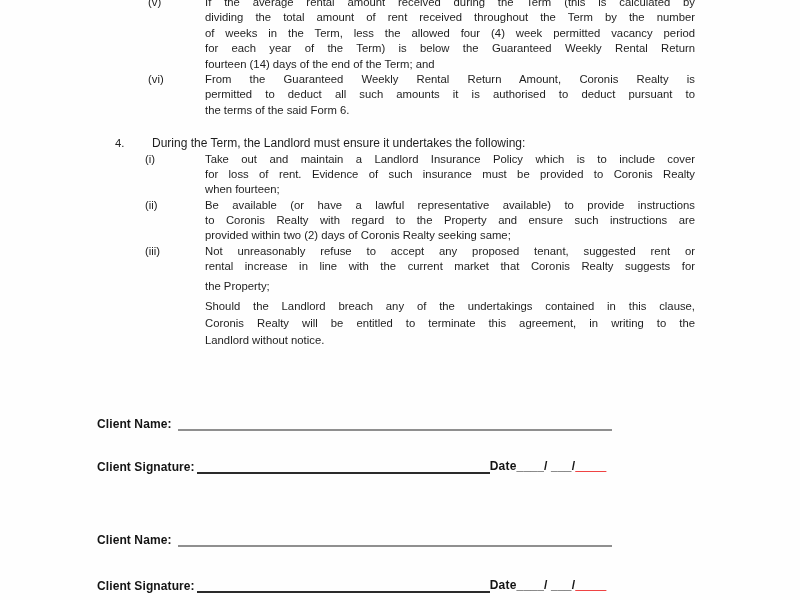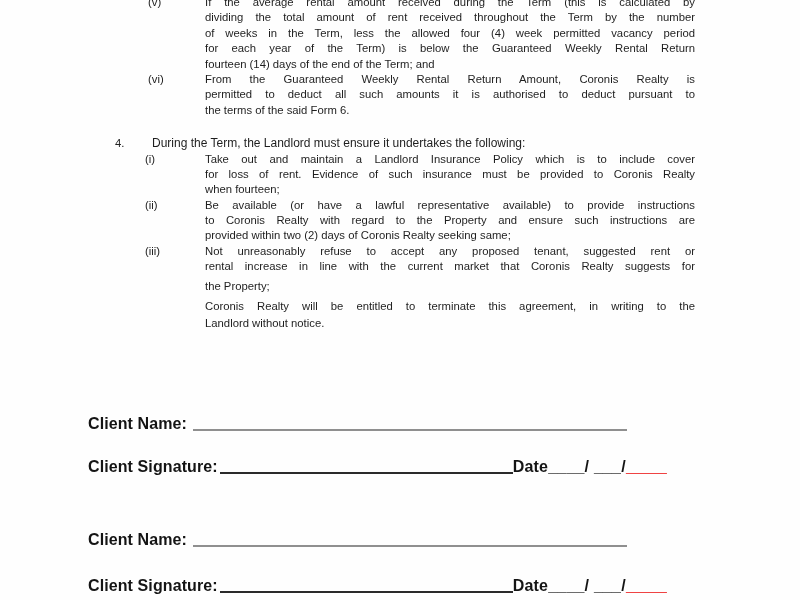--- a/index.html
+++ b/index.html
@@ -15,21 +15,21 @@
   .lbl.num-col{left:115px;}
   .txt{margin-left:205px;width:490px;font-size:11.3px;line-height:15.4px;}
   .txt4{margin-left:152px;width:543px;font-size:12px;line-height:15.4px;}
   .jl{text-align:justify;text-align-last:justify;height:15.4px;overflow:hidden;white-space:nowrap;}
   .ll{text-align:center;text-align-last:left;height:15.4px;overflow:hidden;}
   .mt4{margin-top:4px;}
   .item4{margin-top:18px;}
   .breach{margin-top:4px;}
   .breach .jl,.breach .ll{height:17.2px;line-height:17.2px;}
   
-  .sig-row{position:absolute;left:88px;display:flex;align-items:flex-end;font-size:16px;font-weight:bold;color:#141414;}
+  .sig-row{position:absolute;left:97px;display:flex;align-items:flex-end;font-size:12px;font-weight:bold;color:#141414;}
   .sig-label{line-height:14px;white-space:nowrap;letter-spacing:0.1px;}
   .name-line{flex:none;height:6px;border-bottom:2px solid #8f8f8f;width:434px;margin-left:6px;}
   .sig-line{flex:none;height:6px;border-bottom:2px solid #2a2a2a;width:293px;margin-left:2px;}
   .date-group{line-height:15px;white-space:pre;letter-spacing:0.2px;}
   .date-light{color:#ef4444;text-decoration:underline;}
 </style>
 </head>
 <body>
 
 <div class="page">
@@ -80,20 +80,21 @@
       </div>
     </div>
 
     <div class="row">
       <span class="lbl sub-col">(iii)</span>
       <div class="txt">
         <div class="jl">Not unreasonably refuse to accept any proposed tenant, suggested rent or</div>
         <div class="jl">rental increase in line with the current market that Coronis Realty suggests for</div>
         <div class="ll mt4">the Property;</div>
         <div class="breach">
+          <div class="jl">Should the Landlord breach any of the undertakings contained in this clause,</div>
           <div class="jl">Coronis Realty will be entitled to terminate this agreement, in writing to the</div>
           <div class="ll">Landlord without notice.</div>
         </div>
       </div>
     </div>
 
   </div>
 
   <div class="sig-row" style="top:417px;">
     <span class="sig-label">Client Name:</span>

